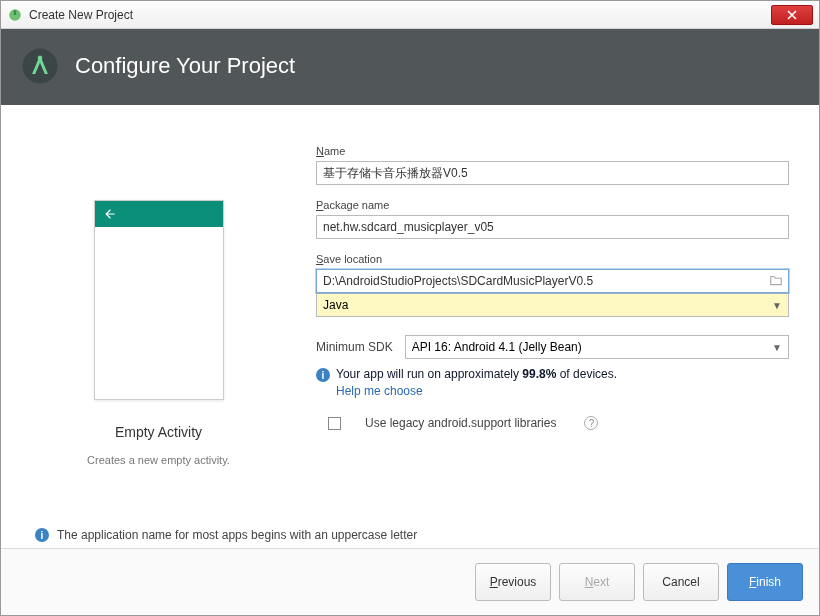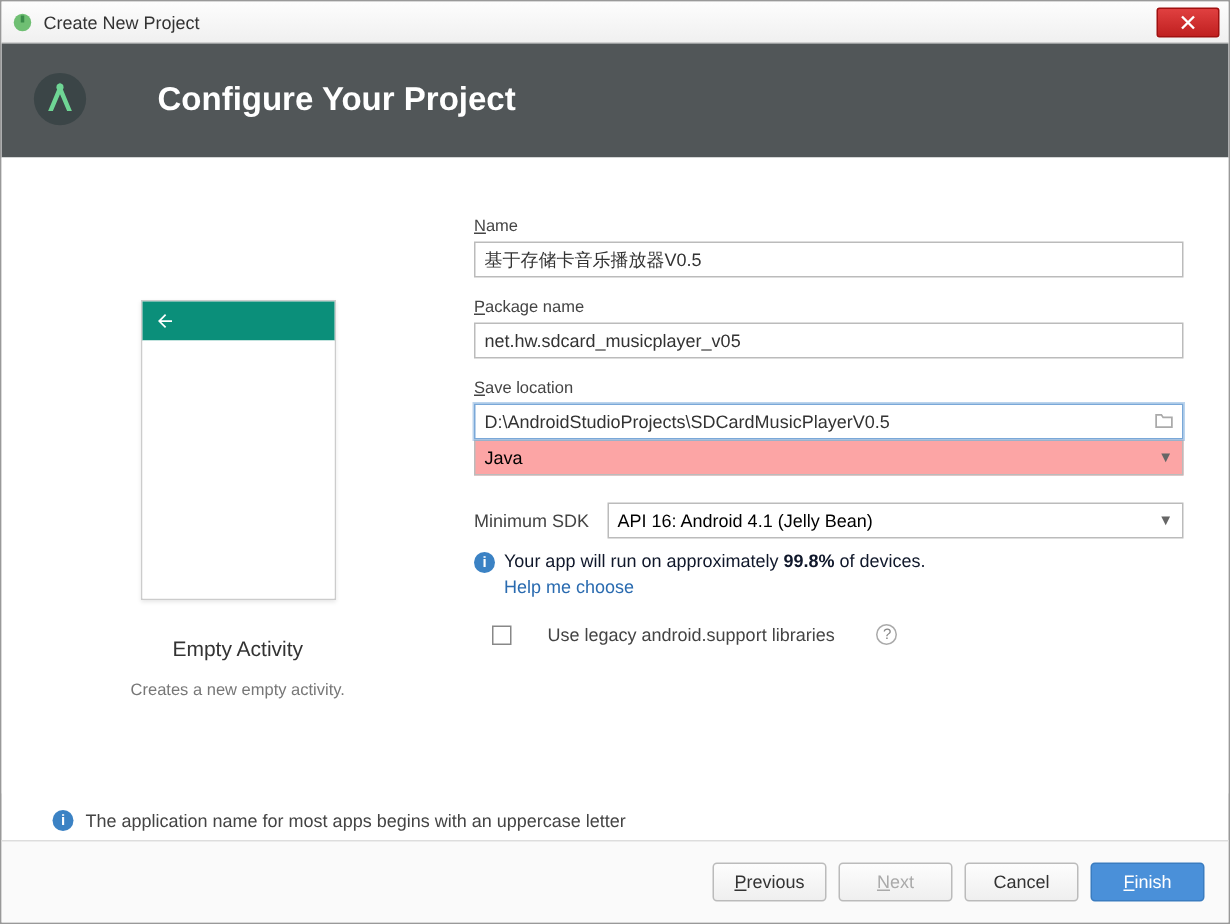--- a/index.html
+++ b/index.html
@@ -43,22 +43,21 @@
       padding: 18px 20px 20px 20px;
       display: flex;
       align-items: center;
       gap: 16px;
     }
     .as-logo {
       width: 38px; height: 38px;
     }
     .header-title {
       font-size: 22px;
-      font-weight: 700;
-      margin-left: 30px;
+      font-weight: 400;
     }
     .content {
       flex: 1;
       display: flex;
       padding: 40px 30px 10px 30px;
       gap: 30px;
       background: #fff;
     }
     .preview-col {
       width: 255px;
@@ -126,21 +125,21 @@
       position: absolute;
       right: 6px; top: 5px;
       color: #999;
       font-size: 12px;
       cursor: pointer;
     }
     .select {
       width: 100%;
       height: 24px;
       border: 1px solid #bbb;
-      background: #fca5a5;
+      background: #fef9c3;
       padding: 0 6px;
       font-size: 12px;
       display: flex;
       align-items: center;
       justify-content: space-between;
       cursor: pointer;
       gap: 24px;
     }
     .chev { color: #666; font-size: 10px; }
     .sdk-row {
@@ -224,21 +223,21 @@
     .button-bar {
       display: flex;
       justify-content: flex-end;
       gap: 8px;
       padding: 14px 16px;
       border-top: 1px solid #ddd;
       background: #fafafa;
     }
     .btn {
       min-width: 76px;
-      height: 26px;
+      height: 38px;
       border: 1px solid #bbb;
       background: linear-gradient(#fdfdfd, #efefef);
       font-size: 12px;
       color: #333;
       border-radius: 3px;
       cursor: pointer;
       padding: 0 12px;
     }
     .btn.disabled { color: #aaa; cursor: default; }
     .btn.primary {

